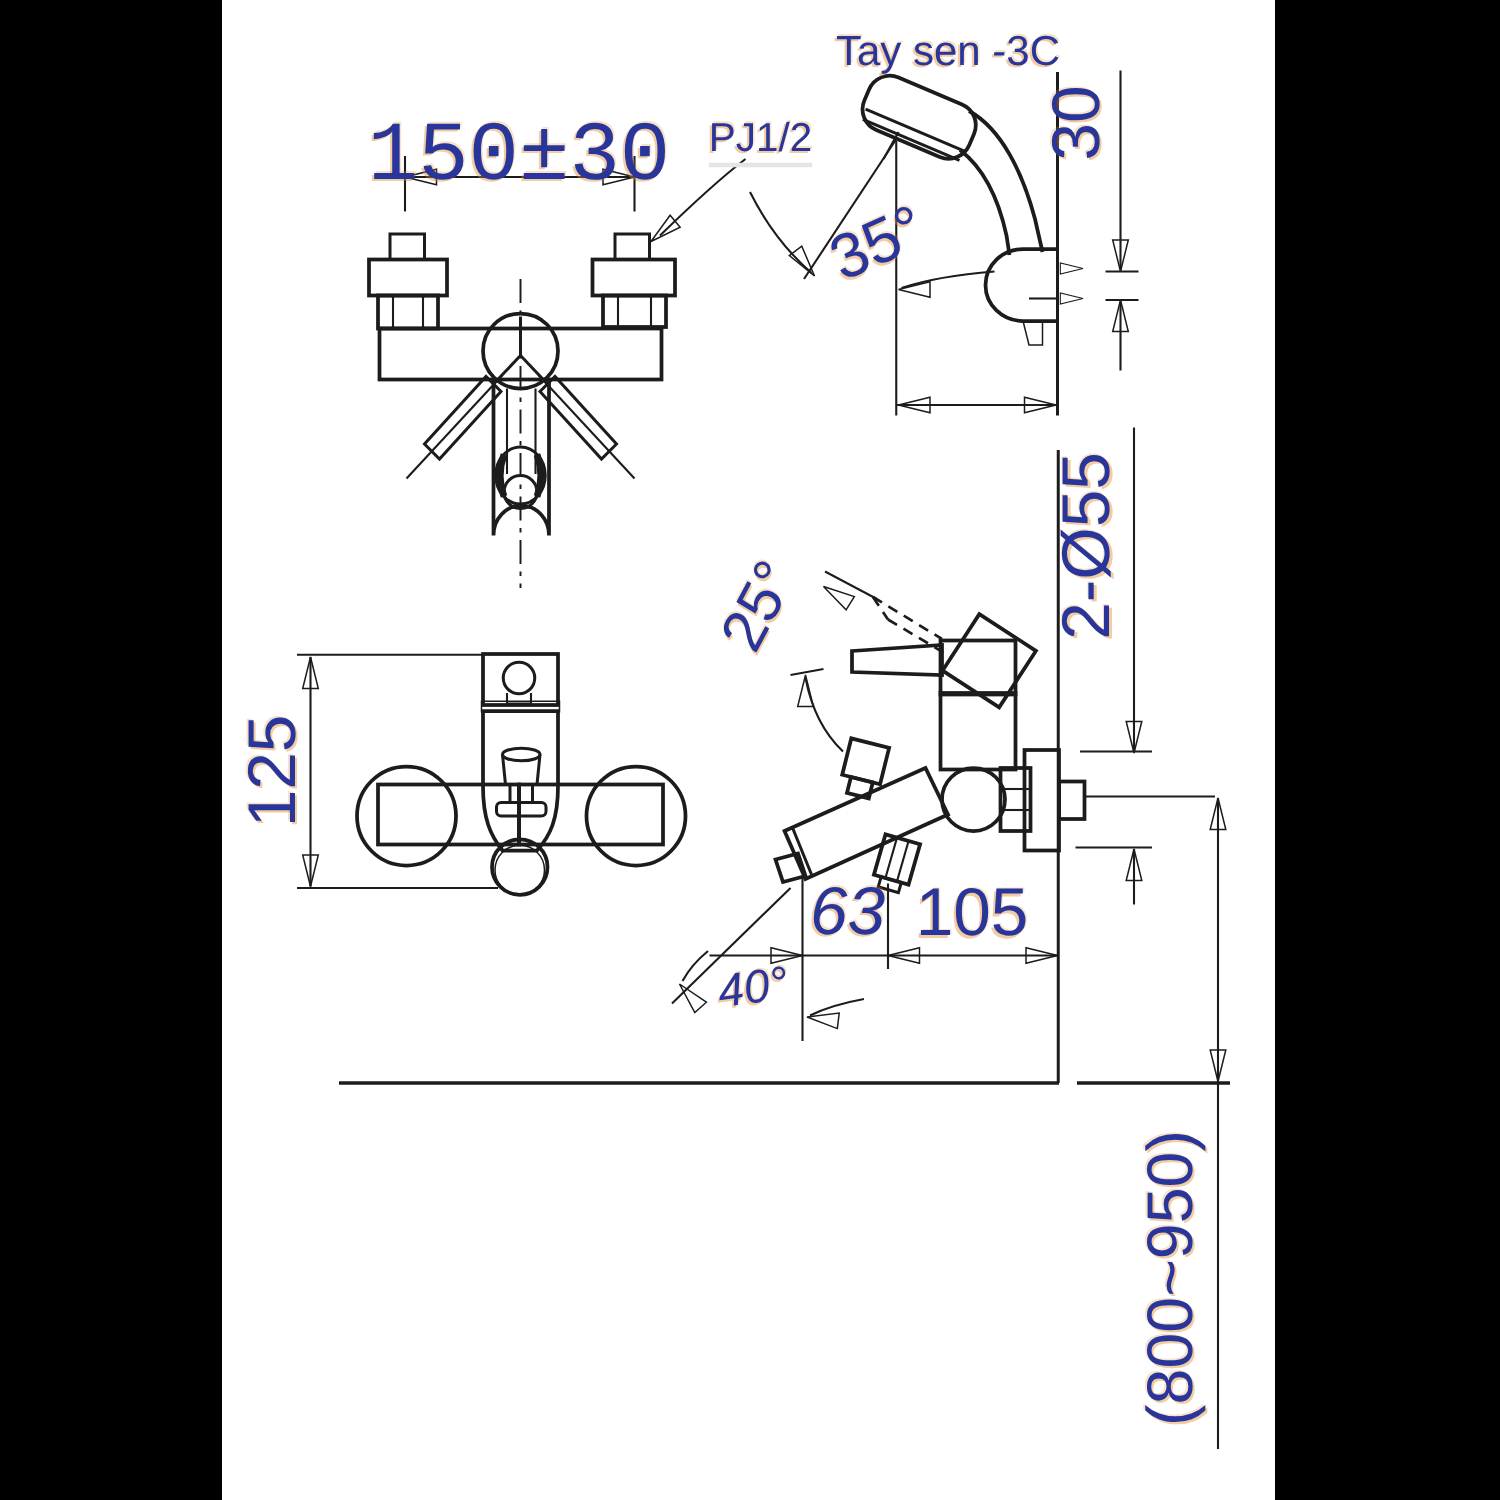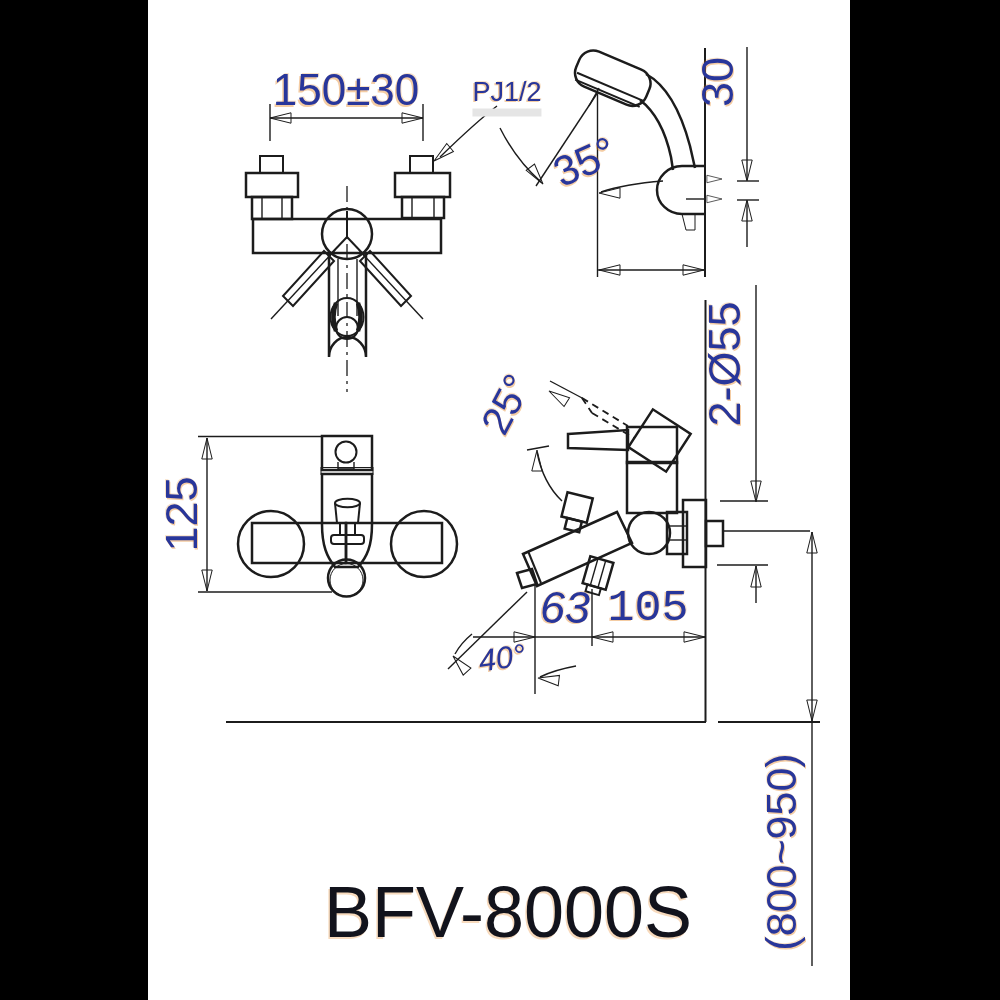--- a/index.html
+++ b/index.html
@@ -17,21 +17,21 @@
   .dsh{stroke-width:1.8px;stroke-dasharray:7 5;}
   .cl{stroke-width:1.3px;stroke-dasharray:16 5 3 5;}
   .floor{stroke:#3f3f3f;stroke-width:2.2px;}
   .arrow{fill:#1c1c1c;stroke:none;}
   .clipfill{fill:#151515;stroke:none;}
   .lbl{position:absolute;white-space:nowrap;color:#28369b;
        text-shadow:-1.5px 1.5px 0 rgba(228,134,36,.42), 1px -1px 0 rgba(228,134,36,.25);
        transform:translate(-50%,-50%);line-height:1;}
   .r90{transform:translate(-50%,-50%) rotate(-90deg);}
   .title{color:#12131c;text-shadow:-1.5px 1.5px 0 rgba(228,134,36,.3);}
-  .under{border-bottom:8px solid #e5e5e5;padding-bottom:2px;}
+  .under{border-bottom:3px solid #e5e5e5;padding-bottom:2px;}
 </style>
 </head>
 <body>
 
 <div class="stage">
   <div class="paper"></div>
 
   <svg class="linework" width="1000" height="1000" viewBox="0 0 1000 1000">
     <defs>
       <path id="arw" d="M0,0 L-21,5.2 L-21,-5.2 Z"></path>
@@ -205,38 +205,38 @@
       <rect class="med w" x="331" y="535" width="33" height="9" rx="3"></rect>
 
       <line class="thin" x1="207" y1="438" x2="207" y2="591"></line>
       <use class="arrow" href="#arw" transform="translate(207,438) rotate(270)"></use>
       <use class="arrow" href="#arw" transform="translate(207,591) rotate(90)"></use>
       <line class="thin" x1="198" y1="436.5" x2="322" y2="436.5"></line>
       <line class="thin" x1="198" y1="592" x2="332" y2="592"></line>
     </g>
   </svg>
 
-  <div class="lbl" style="left:346px;top:90px;font-size:44px;">150±30</div>
+  <div class="lbl" style="left:346px;top:104px;font-size:56px;font-family:Liberation Mono, monospace;">150±30</div>
 
   <div class="lbl" style="left:507px;top:92px;font-size:27px;"><span class="under">PJ1/2</span></div>
 
+  <div class="lbl" style="left:632px;top:34px;font-size:28px;">Tay sen -3C</div>
 
   <div class="lbl r90" style="left:717px;top:82px;font-size:45px;">30</div>
 
   <div class="lbl" style="left:585px;top:162px;font-size:42px;transform:translate(-50%,-50%) rotate(-24deg);">35°</div>
 
 
   <div class="lbl r90" style="left:724px;top:364px;font-size:45px;">2-Ø55</div>
 
   <div class="lbl" style="left:506px;top:404px;font-size:40px;transform:translate(-50%,-50%) rotate(-62deg);">25°</div>
 
   <div class="lbl r90" style="left:181px;top:514px;font-size:45px;">125</div>
 
   <div class="lbl" style="left:565px;top:607px;font-size:45px;font-style:italic;">63</div>
 
-  <div class="lbl" style="left:648px;top:608px;font-size:45px;font-family:Liberation Mono, monospace;">105</div>
+  <div class="lbl" style="left:648px;top:608px;font-size:45px;">105</div>
 
   <div class="lbl" style="left:502px;top:658px;font-size:31px;font-style:italic;transform:translate(-50%,-50%) rotate(-8deg);">40°</div>
 
   <div class="lbl r90" style="left:781px;top:852px;font-size:43px;">(800~950)</div>
 
-  <div class="lbl title" style="left:508px;top:912px;font-size:72px;">BFV-8000S</div>
 </div>
 
 </body></html>

